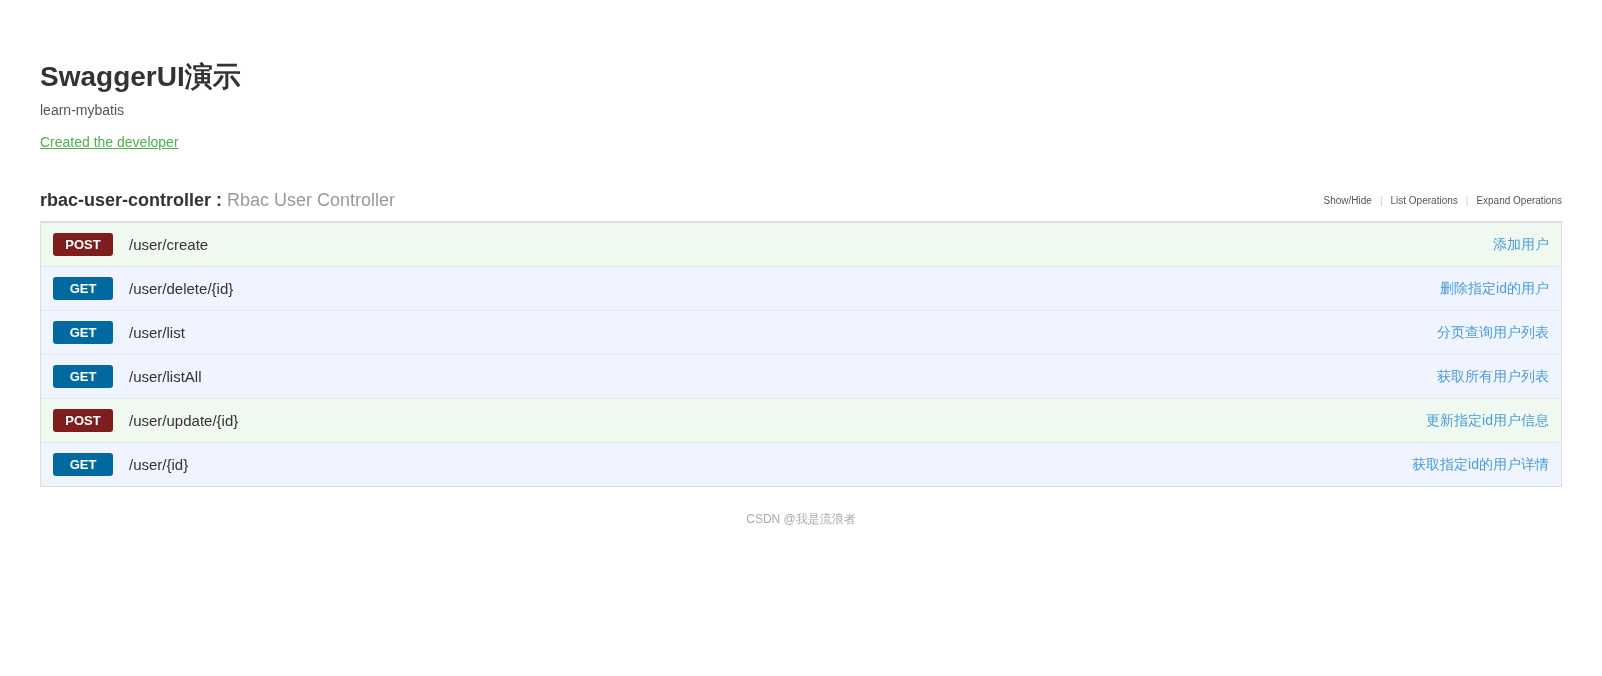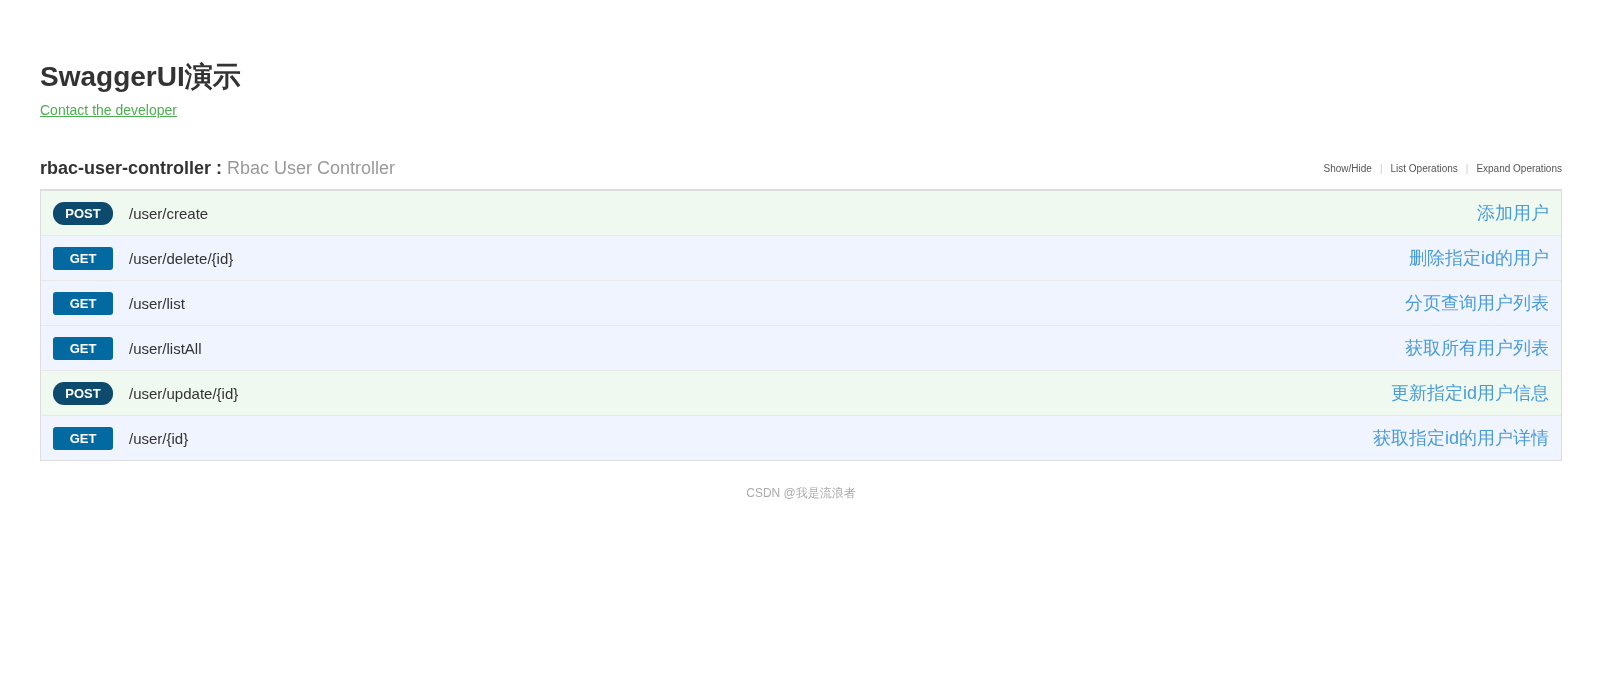--- a/index.html
+++ b/index.html
@@ -97,50 +97,50 @@
       border-radius: 3px;
       font-size: 13px;
       font-weight: bold;
       color: #fff;
       min-width: 60px;
       text-align: center;
       margin-right: 16px;
       flex-shrink: 0;
     }
     .method-badge.post {
-      background-color: #0c4a6e;
-      border-radius: 11px;
+      background-color: #7f1d1d;
     }
     .method-badge.get {
       background-color: #0369a1;
     }
     .endpoint-path {
       font-size: 15px;
       color: #333;
       flex: 1;
     }
     .endpoint-desc {
-      font-size: 18px;
+      font-size: 14px;
       color: #4a9cd6;
       text-align: right;
       flex-shrink: 0;
     }
     .footer-note {
       text-align: center;
       font-size: 12px;
       color: #aaa;
       margin-top: 24px;
     }
   </style>
 </head>
 <body>
 
 <div>
   <h1 class="page-title">SwaggerUI演示</h1>
-  <a class="contact-link">Contact the developer</a>
+  <p class="subtitle">learn-mybatis</p>
+  <a class="contact-link">Created the developer</a>
 </div>
 
 <div class="section">
   <div class="controller-header">
     <div class="controller-title">
       <span>rbac-user-controller</span>
       <span> : </span>
       <span class="controller-desc">Rbac User Controller</span>
     </div>
     <div class="controller-actions">

